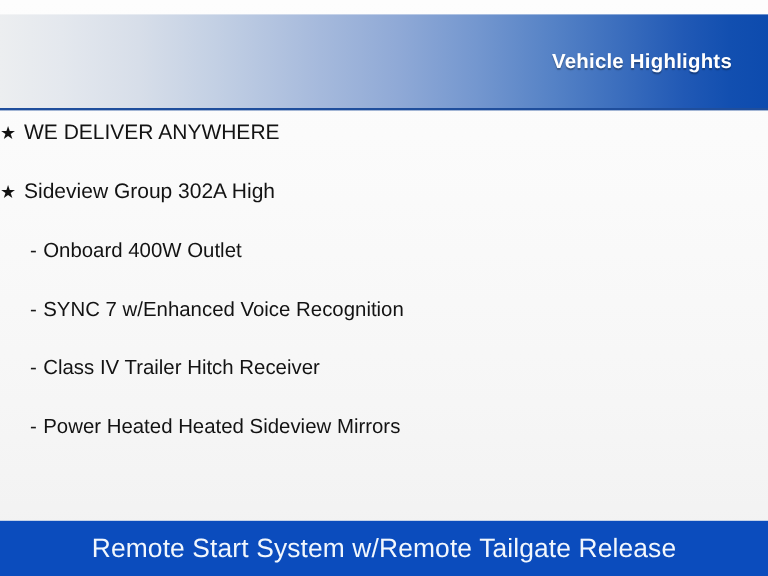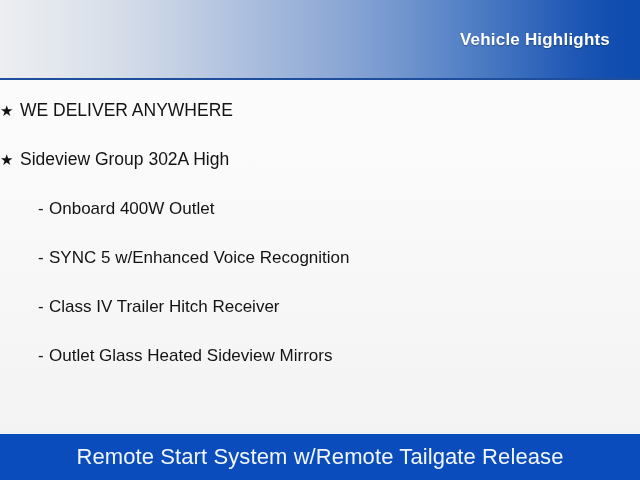--- a/index.html
+++ b/index.html
@@ -21,21 +21,21 @@
     height: 480px;
     box-sizing: border-box;
     background: linear-gradient(to bottom, #fdfdfd 0%, #fafafa 35%, #f6f6f6 70%, #f1f1f1 100%);
     overflow: hidden;
   }
 
   
   #header-band {
     position: absolute;
     left: 0;
-    top: 0;
+    top: 12px;
     width: 640px;
     height: 78px;
     background: linear-gradient(to right,
         #eceef0 0%,
         #e4e8ee 8%,
         #d7dee9 18%,
         #c3d0e4 28%,
         #a9bcdd 40%,
         #8fa9d6 52%,
         #7497cf 62%,
@@ -71,21 +71,21 @@
     position: relative;
     height: 49px;
     line-height: 49px;
     white-space: nowrap;
   }
 
   .hl-row.level-0 {
   }
 
   .hl-row.level-1 {
-    padding-left: 38px;
+    padding-left: 25px;
   }
 
   .bullet-star {
     display: inline-block;
     width: 20px;
     font-size: 15px;
     color: #111111;
     vertical-align: baseline;
   }
 
@@ -132,22 +132,22 @@
 <div id="slide">
 
   <div id="header-band">
     <div id="header-title">Vehicle Highlights</div>
   </div>
 
   <div id="highlights-list">
       <div class="hl-row level-0"><span class="bullet-star">★</span><span class="hl-text">WE DELIVER ANYWHERE</span></div>
       <div class="hl-row level-0"><span class="bullet-star">★</span><span class="hl-text">Sideview Group 302A High</span></div>
       <div class="hl-row level-1"><span class="bullet-dash">-</span><span class="hl-text">Onboard 400W Outlet</span></div>
-      <div class="hl-row level-1"><span class="bullet-dash">-</span><span class="hl-text">SYNC 5 w/Enhanced Voice Recognition</span></div>
+      <div class="hl-row level-1"><span class="bullet-dash">-</span><span class="hl-text">SYNC 7 w/Enhanced Voice Recognition</span></div>
       <div class="hl-row level-1"><span class="bullet-dash">-</span><span class="hl-text">Class IV Trailer Hitch Receiver</span></div>
-      <div class="hl-row level-1"><span class="bullet-dash">-</span><span class="hl-text">Outlet Glass Heated Sideview Mirrors</span></div>
+      <div class="hl-row level-1"><span class="bullet-dash">-</span><span class="hl-text">Power Heated Heated Sideview Mirrors</span></div>
     </div>
 
   <div id="footer-banner">
     <div id="footer-text">Remote Start System w/Remote Tailgate Release</div>
   </div>
 
 </div>
 
 </body></html>

